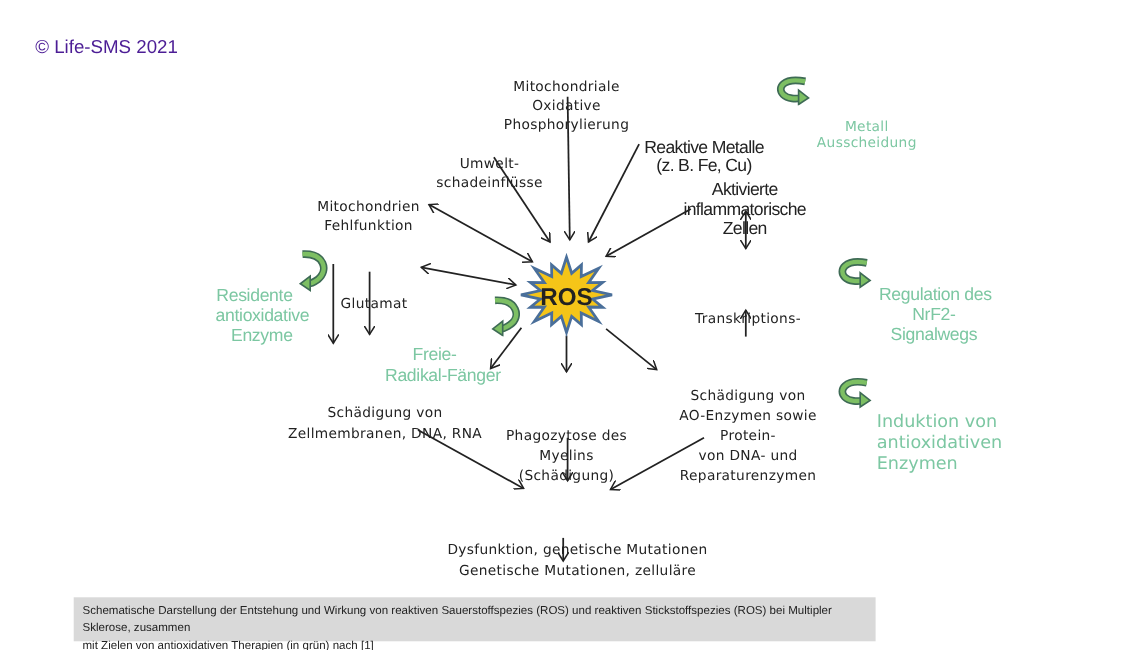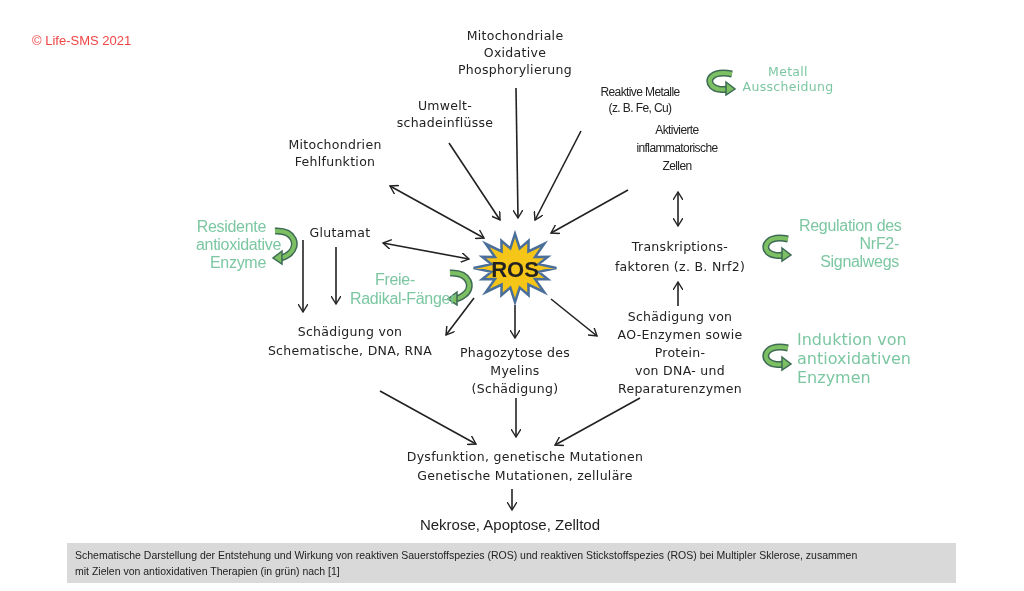--- a/index.html
+++ b/index.html
@@ -1,25 +1,25 @@
 <!DOCTYPE html>
 <html><head>
 <meta charset="utf-8">
 <style>
   html, body { margin:0; padding:0; background:#ffffff; }
   body { width:1024px; height:591px; position:relative; overflow:hidden;
          font-family:"DejaVu Sans", sans-serif; color:#222; }
   .lbl { position:absolute; text-align:center; font-size:12.5px; line-height:17px;
-         color:#222; white-space:nowrap; letter-spacing:0.3px; }
-  .lbl.narrow { font-family:"Liberation Sans", sans-serif; font-size:12px; letter-spacing:-0.6px; line-height:16px; }
+         color:#222; white-space:nowrap; letter-spacing:0.3px;margin-top:43px; }
+  .lbl.narrow { font-family:"Liberation Sans", sans-serif; font-size:16px; letter-spacing:-0.6px; line-height:16px; }
   .green { color:#7cc7a2;text-align:center; }
   .green.narrow { font-family:"Liberation Sans", sans-serif; font-size:16px; letter-spacing:-0.3px; }
   .copyright { position:absolute; left:32px; top:33px; font-family:"Liberation Sans", sans-serif;
-               font-size:13px; color:#ef4444; }
-  .caption { position:absolute; left:67px; top:543px; width:889px; height:40px;
+               font-size:17px; color:#4c1d95; }
+  .caption { position:absolute; left:67px; top:543px; width:729px; height:40px;
              background:#d9d9d9; font-family:"Liberation Sans", sans-serif; font-size:10.5px;
              line-height:16px; padding:4px 8px; box-sizing:border-box; color:#222; }
   svg.arrows { position:absolute; left:0; top:0; }
   .curve { position:absolute; }
   .ros-text { font-family:"Liberation Sans", sans-serif; font-weight:bold; font-size:22px; fill:#222; }
 </style>
 </head>
 <body>
 
 <div class="copyright">© Life-SMS 2021</div>
@@ -104,25 +104,24 @@
 <div class="lbl narrow" style="left:612px;top:121px;width:130px;line-height:18px">
   <div>Aktivierte</div>
   <div>inflammatorische</div>
   <div>Zellen</div>
 </div>
 <div class="lbl" style="left:300px;top:224px;width:80px">
   <div>Glutamat</div>
 </div>
 <div class="lbl" style="left:600px;top:237px;width:160px;line-height:20px">
   <div>Transkriptions-</div>
-  <div>faktoren  (z. B. Nrf2)</div>
 </div>
 <div class="lbl" style="left:255px;top:322px;width:190px;line-height:19px">
   <div>Schädigung  von</div>
-  <div>Schematische,  DNA, RNA</div>
+  <div>Zellmembranen,  DNA, RNA</div>
 </div>
 <div class="lbl" style="left:450px;top:344px;width:130px;line-height:18px">
   <div>Phagozytose des</div>
   <div>Myelins</div>
   <div>(Schädigung)</div>
 </div>
 <div class="lbl" style="left:600px;top:308px;width:160px;line-height:18px">
   <div>Schädigung von</div>
   <div>AO-Enzymen sowie</div>
   <div>Protein-</div>
@@ -143,21 +142,21 @@
 </div>
 <div class="lbl green narrow" style="left:196px;top:218px;width:70px;text-align:right;line-height:18px">
   <div>Residente</div>
   <div>antioxidative</div>
   <div>Enzyme</div>
 </div>
 <div class="lbl green narrow" style="left:350px;top:270px;width:90px;line-height:19px">
   <div>Freie-</div>
   <div>Radikal-Fänger</div>
 </div>
-<div class="lbl green narrow" style="left:799px;top:217px;width:100px;text-align:right;line-height:18px">
+<div class="lbl green narrow" style="left:799px;top:217px;width:100px;text-align:center;line-height:18px">
   <div>Regulation des</div>
   <div>NrF2-</div>
   <div>Signalwegs</div>
 </div>
 <div class="lbl green" style="left:797px;top:330px;width:100px;text-align:left;line-height:19px;font-size:16px;letter-spacing:0">
   <div>Induktion von</div>
   <div>antioxidativen</div>
   <div>Enzymen</div>
 </div>
 

